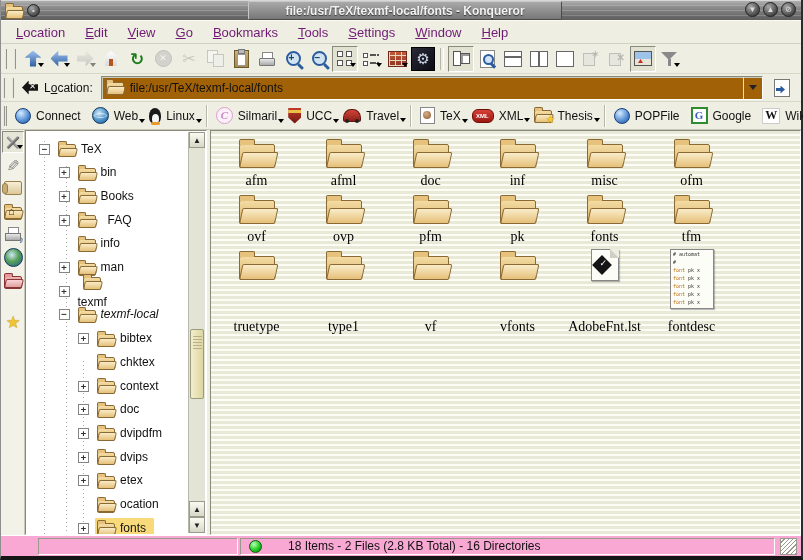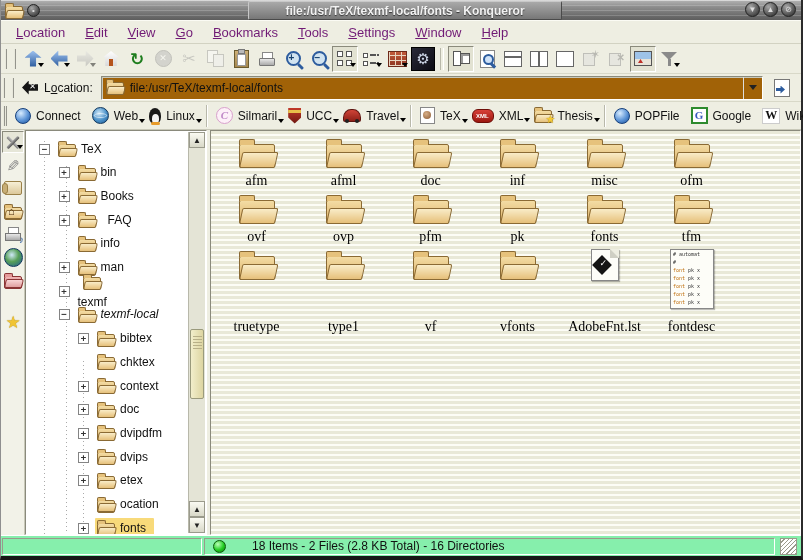--- a/index.html
+++ b/index.html
@@ -189,21 +189,21 @@
   .glabel{font-family:"Liberation Serif",serif;font-size:14px;color:#000;margin-top:2px;white-space:nowrap;}
   .gicon-wrap{display:flex;align-items:flex-end;justify-content:center;}
   .adobe-page{position:relative;width:26px;height:30px;background:#fdfdf8;border:1px solid #888;box-shadow:1px 1px 1px rgba(0,0,0,.25);}
   .adobe-page::before{content:"";position:absolute;right:-1px;top:-1px;border-top:9px solid #eeeee2;border-left:9px solid #cfcfc4;}
   .adobe-page .blob{position:absolute;left:3px;top:8px;width:14px;height:14px;background:#141414;transform:rotate(45deg);}
   .adobe-page .blob::before{content:"✓";position:absolute;left:3px;top:0px;color:#fff;font-size:9px;transform:rotate(-45deg);}
   .fd-page{position:relative;width:44px;height:60px;background:#fdfdf8;border:1px solid #888;box-shadow:1px 1px 1px rgba(0,0,0,.25);overflow:hidden;padding:2px 0 0 2px;box-sizing:border-box;}
   .fd-line{font-family:"DejaVu Sans Mono",monospace;font-size:8px;line-height:8px;color:#333;transform:scale(.62);transform-origin:0 0;white-space:nowrap;width:160%;}
   .fd-line .hl{color:#c07010;}
   
-  #statusbar{position:absolute;left:0;top:535px;width:100%;height:21px;background:#86efac;border-top:1px solid #fff;box-sizing:border-box;display:flex;align-items:center;}
+  #statusbar{position:absolute;left:0;top:535px;width:100%;height:21px;background:#f9a8d4;border-top:1px solid #fff;box-sizing:border-box;display:flex;align-items:center;padding-left:36px;}
   .spanel{height:17px;border:1px solid;border-color:#9a9a8c #fff #fff #9a9a8c;box-sizing:border-box;margin:0 1px;display:flex;align-items:center;}
   .sp-left{width:200px;}
   .sp-main{flex:1;padding-left:8px;gap:26px;}
   .led{width:11px;height:11px;border-radius:50%;background:radial-gradient(circle at 35% 30%,#baffba,#22cc22 55%,#0a7a0a);border:1px solid #0a5a0a;}
   .status-text{font-size:12px;color:#111;}
   .grip{width:15px;height:15px;margin:0 4px;border:1px solid #9a9a8c;background:repeating-linear-gradient(135deg,#fff 0 2px,#9a9a8c 2px 3px);}
 </style>
 </head>
 <body>
 

